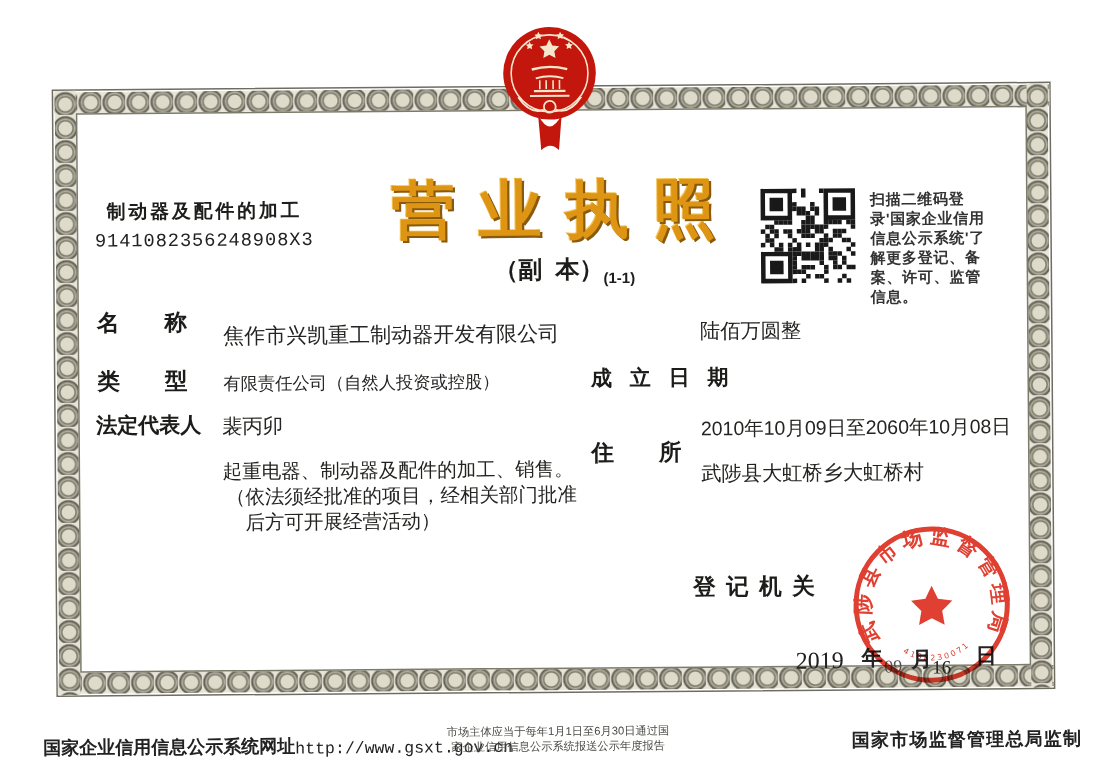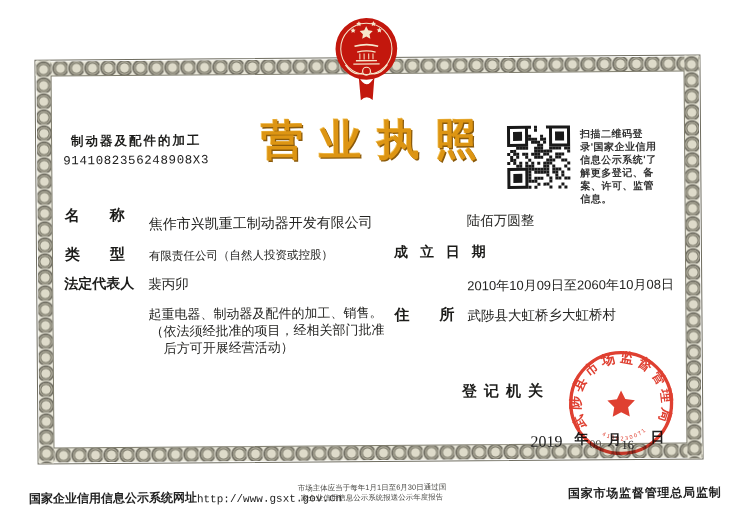--- a/index.html
+++ b/index.html
@@ -111,20 +111,21 @@
       <path d="M30,73 H70" stroke-width="2"></path>
       <circle cx="50" cy="84" r="6" stroke-width="1.8"></circle>
       <path d="M18,74 Q30,92 44,87 M82,74 Q70,92 56,87" stroke-width="2"></path>
     </g>
   </svg>
 
   <div class="cc-label">制动器及配件的加工</div>
   <div class="cc-code">9141082356248908X3</div>
 
   <div class="title">营业执照</div>
+  <div class="subtitle"><span>（副  本）</span><span class="idx">(1-1)</span></div>
 
   <div class="qr">
     <div class="finder f-tl"></div>
     <div class="finder f-tr"></div>
     <div class="finder f-bl"></div>
   <i style="left: 21px; top: 0px;"></i>
       <i style="left: 27px; top: 0px;"></i>
       <i style="left: 39px; top: 0px;"></i>
       <i style="left: 27px; top: 3px;"></i>
       <i style="left: 21px; top: 9px;"></i>
@@ -272,21 +273,21 @@
   <div class="fvalue" style="left:148px;top:304px;font-size:13px;">起重电器、制动器及配件的加工、销售。</div>
   <div class="scope-note" style="left:150px;top:321px;">（依法须经批准的项目，经相关部门批准</div>
   <div class="scope-note" style="left:163px;top:338px;">后方可开展经营活动）</div>
 
   <div class="fvalue" style="left:467px;top:213px;font-size:13.5px;">陆佰万圆整</div>
 
   <div class="flabel" style="left:394px;top:244px;font-size:14px;letter-spacing:4px;">成 立 日 期</div>
 
   <div class="fvalue" style="left:467px;top:278px;font-size:13px;">2010年10月09日至2060年10月08日</div>
 
-  <div class="flabel" style="left:394px;top:306px;">住　　所</div>
+  <div class="flabel" style="left:394px;top:293px;">住　　所</div>
   <div class="fvalue" style="left:467px;top:308px;font-size:13.5px;">武陟县大虹桥乡大虹桥村</div>
 
   <div class="registrar">登记机关</div>
 
   <div class="date-part d-serif" style="left:529px;top:434px;font-size:16px;">2019</div>
   <div class="date-part" style="left:573px;top:432px;font-size:14px;font-weight:bold;">年</div>
   <div class="date-part d-serif" style="left:588px;top:439px;font-size:12px;color:#55504c;">09</div>
   <div class="date-part" style="left:606px;top:433px;font-size:14px;font-weight:bold;">月</div>
   <div class="date-part d-serif" style="left:620px;top:440px;font-size:12.5px;">16</div>
   <div class="date-part" style="left:649px;top:431px;font-size:14px;font-weight:bold;">日</div>

